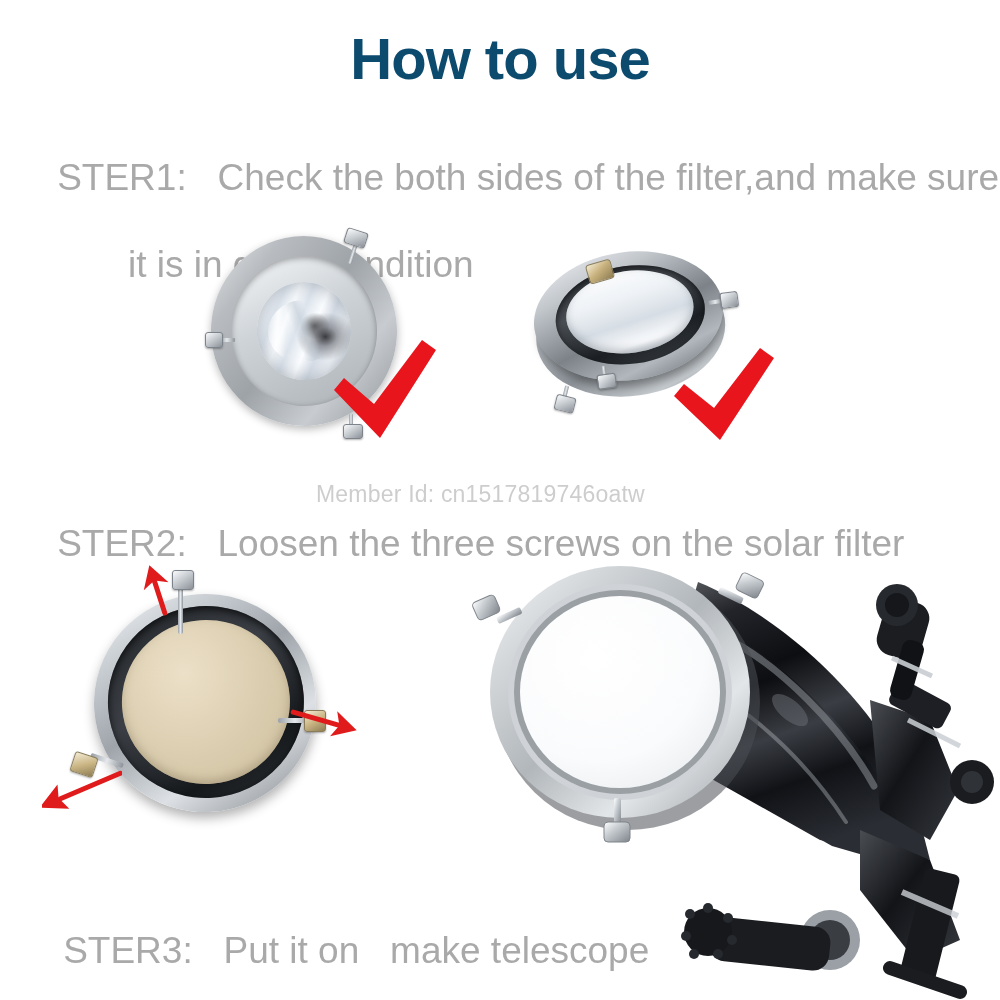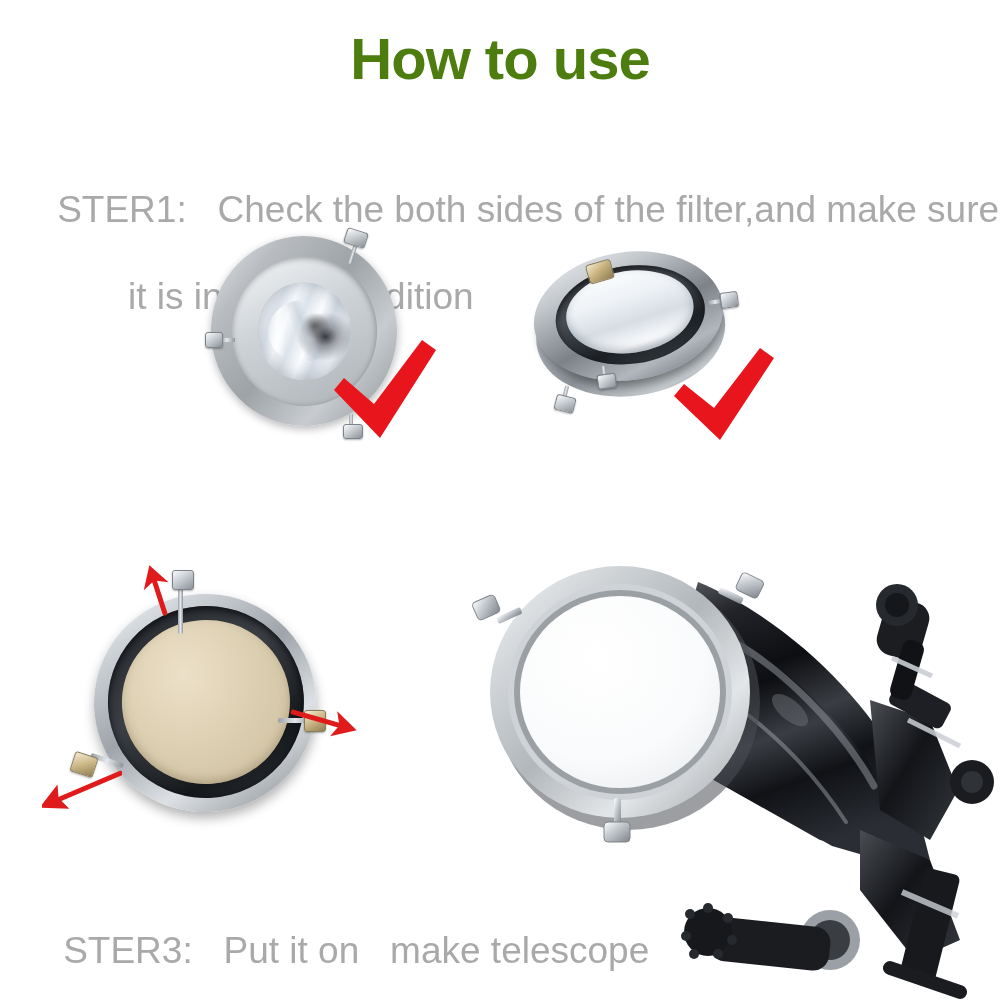--- a/index.html
+++ b/index.html
@@ -10,39 +10,39 @@
     font-family:"Liberation Sans", sans-serif;
     overflow:hidden;
     position:relative;
   }
   #page{position:relative;width:1000px;height:1000px;background:#fff;overflow:hidden;}
 
   
   .title{
     position:absolute;left:0;top:30px;width:1000px;
     text-align:center;
-    color:#4d7c0f;
+    color:#0c4a6e;
     font-size:58px;
     font-weight:bold;
     letter-spacing:-1px;
     line-height:1;
     font-family:"Liberation Sans", sans-serif;
   }
 
   
   .step{
     position:absolute;
     color:#a9a9a9;
     font-size:37px;
     font-weight:normal;
     line-height:1.18;
     white-space:pre;
     font-family:"Liberation Sans", sans-serif;
   }
-  #step1{ left:16px; top:144px; }
+  #step1{ left:16px; top:112px; }
   #step1 .l2{ display:block; padding-left:112px; }
   #step2{ left:16px; top:478px; }
   #step3{ left:22px; top:885px; }
 
   
   .watermark{
     position:absolute;
     left:316px; top:481px;
     font-size:23px;
     color:#bdbdbd;
@@ -246,21 +246,25 @@
       </div>
     </div>
   </div>
 
   <div class="check" style="left:672px;top:348px;">
     <svg width="104" height="94" viewBox="0 0 104 94">
       <path d="M2 48 L12 36 L42 60 L88 0 L102 10 L48 92 Z" fill="#e8161c"></path>
     </svg>
   </div>
 
-
+  <div class="step" id="step2">
+    <span class="l1">STER2:   Loosen the three screws on the solar filter</span>
+  </div>
+
+  <div class="watermark">Member Id: cn1517819746oatw</div>
 
   <div class="fig" id="fig3">
     <div class="ring">
       <div class="black">
         <div class="tan"></div>
       </div>
     </div>
     <div class="screw s-top">
       <div class="stem"></div>
         <div class="head"></div>

